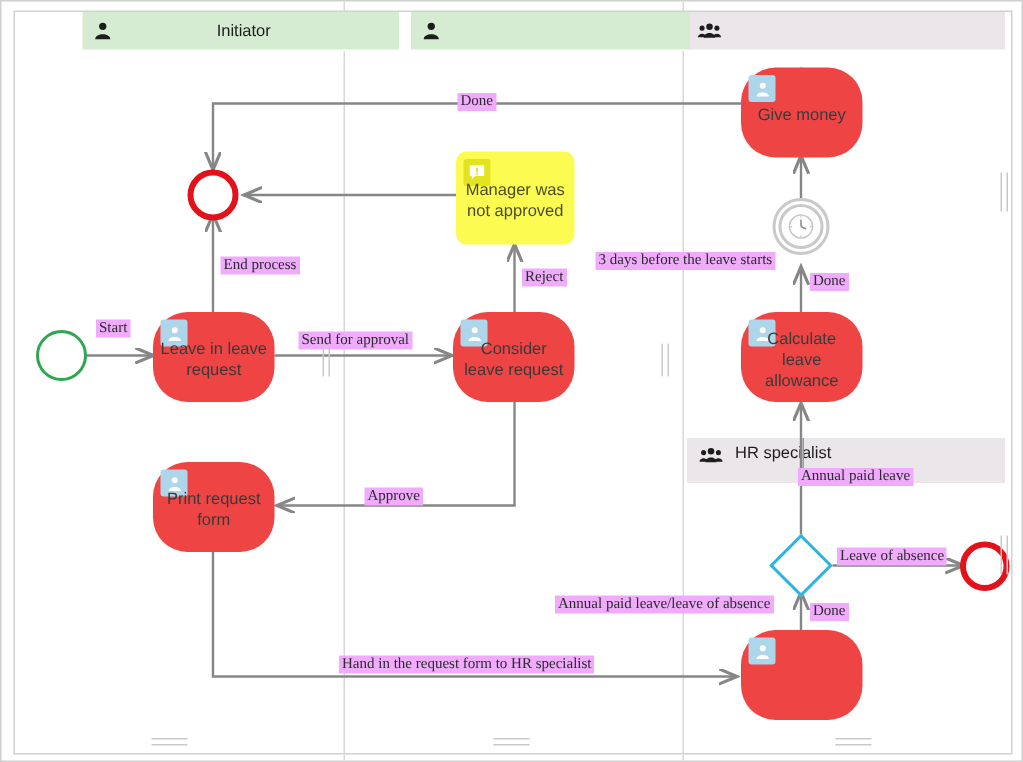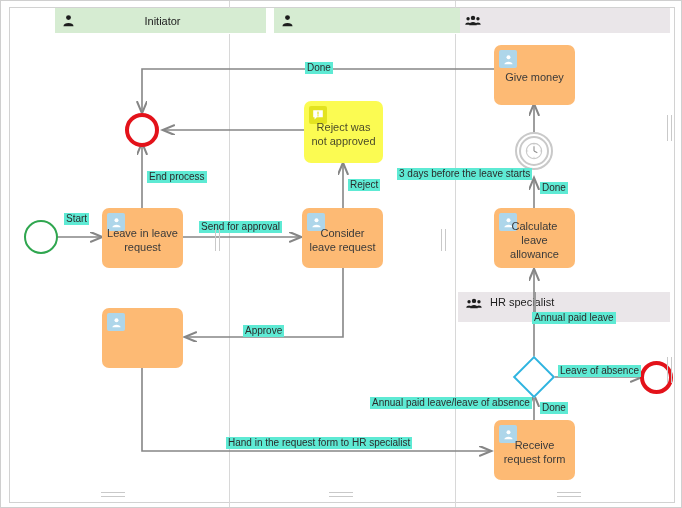--- a/index.html
+++ b/index.html
@@ -99,21 +99,21 @@
     border-radius: 7px;
     display: flex;
     align-items: center;
     justify-content: center;
     text-align: center;
     font-size: 11px;
     line-height: 14px;
     color: #3a3a3a;
     padding: 6px 4px 2px 4px;
   }
-  .task.blue   { background: #fdba74; }
+  .task.blue   { background: #ef4444; border-radius: 23px; }
   .task.yellow { background: #fbfb52; color: #4c4c2a; }
   .task .badge {
     position: absolute;
     left: 5px;
     top: 5px;
     width: 18px;
     height: 18px;
     border-radius: 2px;
     display: flex;
     align-items: center;
@@ -152,24 +152,25 @@
     box-sizing: border-box;
     transform: rotate(45deg);
     border: 2px solid #2fb4e0;
     background: #ffffff;
   }
   
   .edge-label {
     position: absolute;
     font-size: 10px;
     color: #2b2b2b;
-    background: #5eead4;
+    background: #f0abfc;
     white-space: nowrap;
     padding: 0 2px;
     line-height: 12px;
+    font-family: Liberation Serif, serif;
   }
   
   .handle-v {
     position: absolute;
     width: 1px;
     background: #c9c9c9;
   }
   .handle-h {
     position: absolute;
     height: 1px;
@@ -311,40 +312,40 @@
   </div>
 
   <div class="task yellow" style="left:303px; top:100px; width:79px; height:62px;">
     <span class="badge">
       <svg width="12" height="12" viewBox="0 0 16 16">
         <path d="M1.6 1.6 H14.4 V11 H6.4 L3.4 14 V11 H1.6 Z" fill="#ffffff"></path>
         <rect x="7.2" y="3.5" width="1.6" height="4" fill="#e3e320"></rect>
         <rect x="7.2" y="8.3" width="1.6" height="1.6" fill="#e3e320"></rect>
       </svg>
     </span>
-    <span class="label">Reject was not approved</span>
+    <span class="label">Manager was not approved</span>
   </div>
 
   <div class="task blue" style="left:101px; top:307px; width:81px; height:60px;">
     <span class="badge">
       <svg width="11" height="11" viewBox="0 0 16 16">
           <circle cx="8" cy="4.6" r="2.9" fill="#ffffff"></circle>
           <path d="M2 15 C2 9.8 14 9.8 14 15 Z" fill="#ffffff"></path>
         </svg>
     </span>
+    <span class="label">Print request form</span>
   </div>
 
   <div class="task blue" style="left:493px; top:419px; width:81px; height:60px;">
     <span class="badge">
       <svg width="11" height="11" viewBox="0 0 16 16">
           <circle cx="8" cy="4.6" r="2.9" fill="#ffffff"></circle>
           <path d="M2 15 C2 9.8 14 9.8 14 15 Z" fill="#ffffff"></path>
         </svg>
     </span>
-    <span class="label">Receive request form</span>
   </div>
 
   <div class="task blue" style="left:493px; top:207px; width:81px; height:60px;">
     <span class="badge">
       <svg width="11" height="11" viewBox="0 0 16 16">
           <circle cx="8" cy="4.6" r="2.9" fill="#ffffff"></circle>
           <path d="M2 15 C2 9.8 14 9.8 14 15 Z" fill="#ffffff"></path>
         </svg>
     </span>
     <span class="label">Calculate leave allowance</span>

